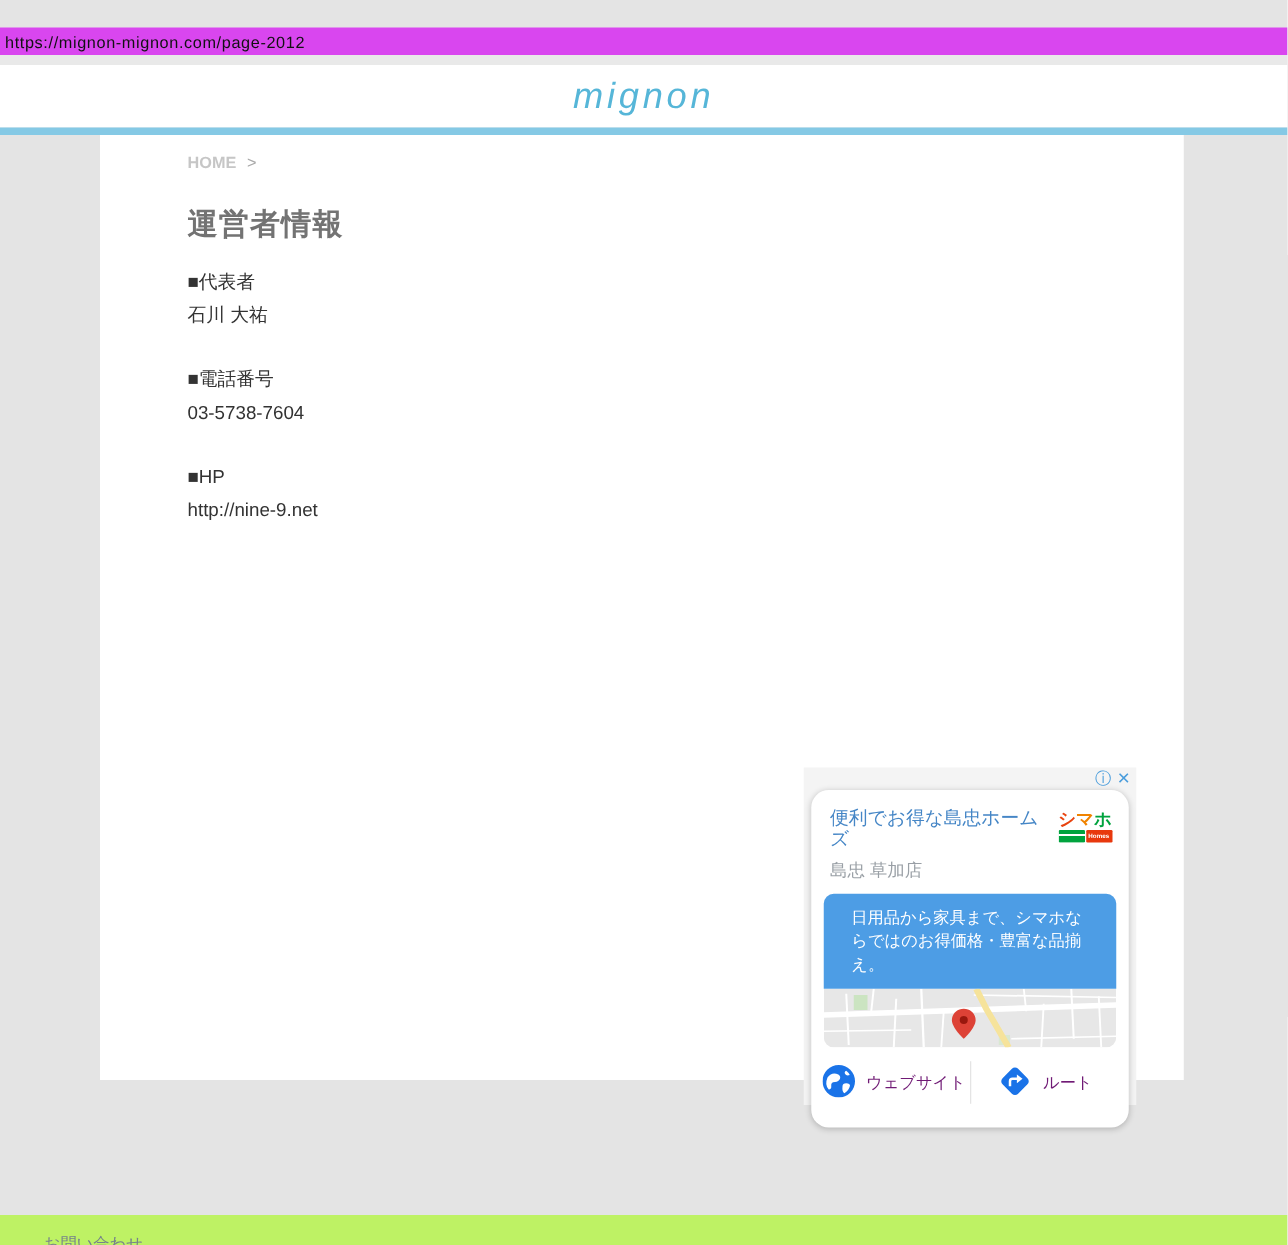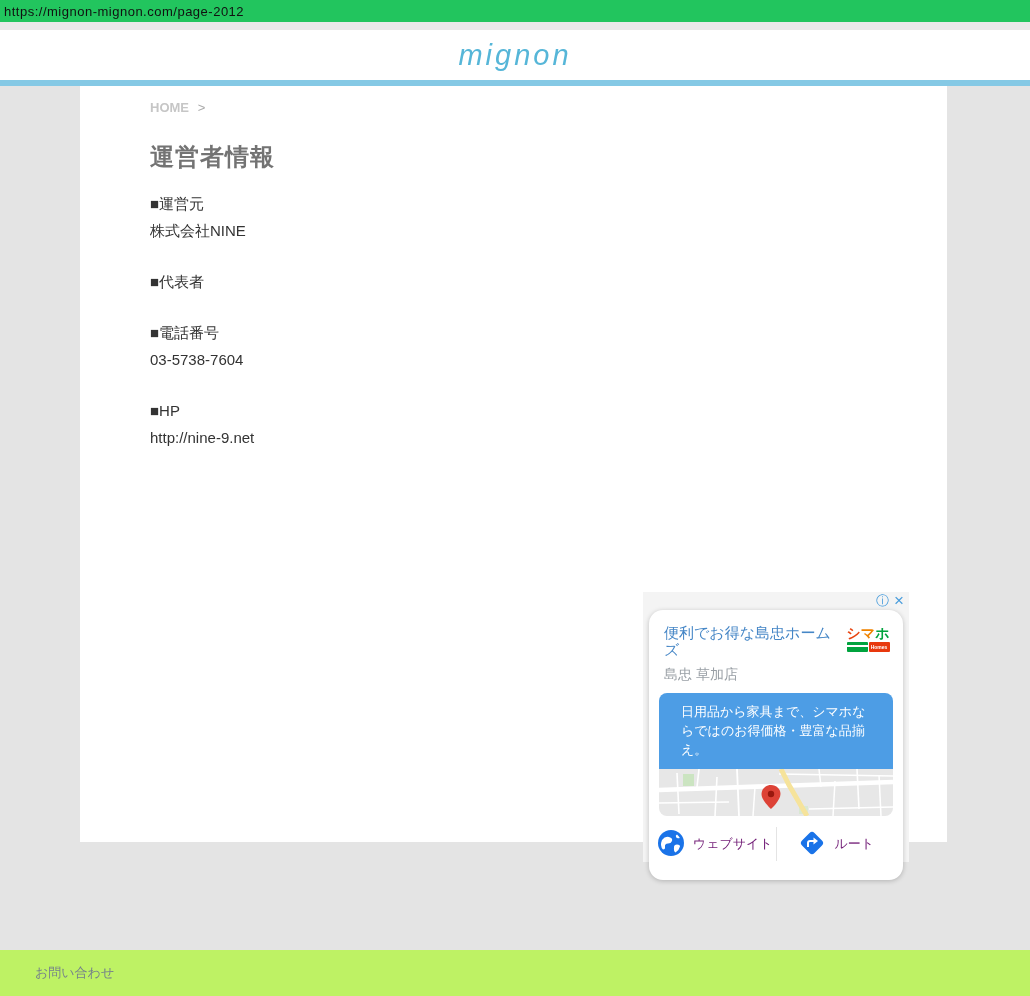--- a/index.html
+++ b/index.html
@@ -3,22 +3,22 @@
 <meta charset="utf-8">
 <style>
   * { margin:0; padding:0; box-sizing:border-box; }
   html,body { width:1030px; height:996px; }
   body {
     font-family:"Liberation Sans","DejaVu Sans",sans-serif;
     background:#e4e4e4; position:relative; overflow:hidden;
   }
 
   
-  .url-bar { height:22px; background:#22c55e; padding:4px 0 0 4px;
-             font-size:13px; color:#111; letter-spacing:.5px; }
+  .url-bar { height:22px; background:#d946ef; padding:4px 0 0 4px;
+             font-size:13px; color:#111; letter-spacing:.5px;margin-top:22px; }
   .gray-strip { height:8px; background:#e9e9e9; }
 
   
   .site-header { height:50px; background:#ffffff; display:flex;
                  align-items:center; justify-content:center; }
   .logo { font-style:italic; font-weight:500; font-size:29px;
           color:#56b6d8; letter-spacing:3px; cursor:pointer; }
   .header-rule { height:6px; background:#85c9e5; }
 
   
@@ -97,27 +97,24 @@
 <div class="main">
   <div class="panel">
 
     <div class="breadcrumb">
       <span class="home">HOME</span>
       <span class="sep">&gt;</span>
     </div>
 
     <h1 class="page-title">運営者情報</h1>
 
-    <p class="section">
-      <span class="sec-label">■運営元</span>
-      <span class="sec-value">株式会社NINE</span>
-    </p>
 
     <p class="section">
       <span class="sec-label">■代表者</span>
+      <span class="sec-value">石川 大祐</span>
     </p>
 
 
     <p class="section">
       <span class="sec-label">■電話番号</span>
       <span class="sec-value">03-5738-7604</span>
     </p>
 
     <p class="section">
       <span class="sec-label">■HP</span>

